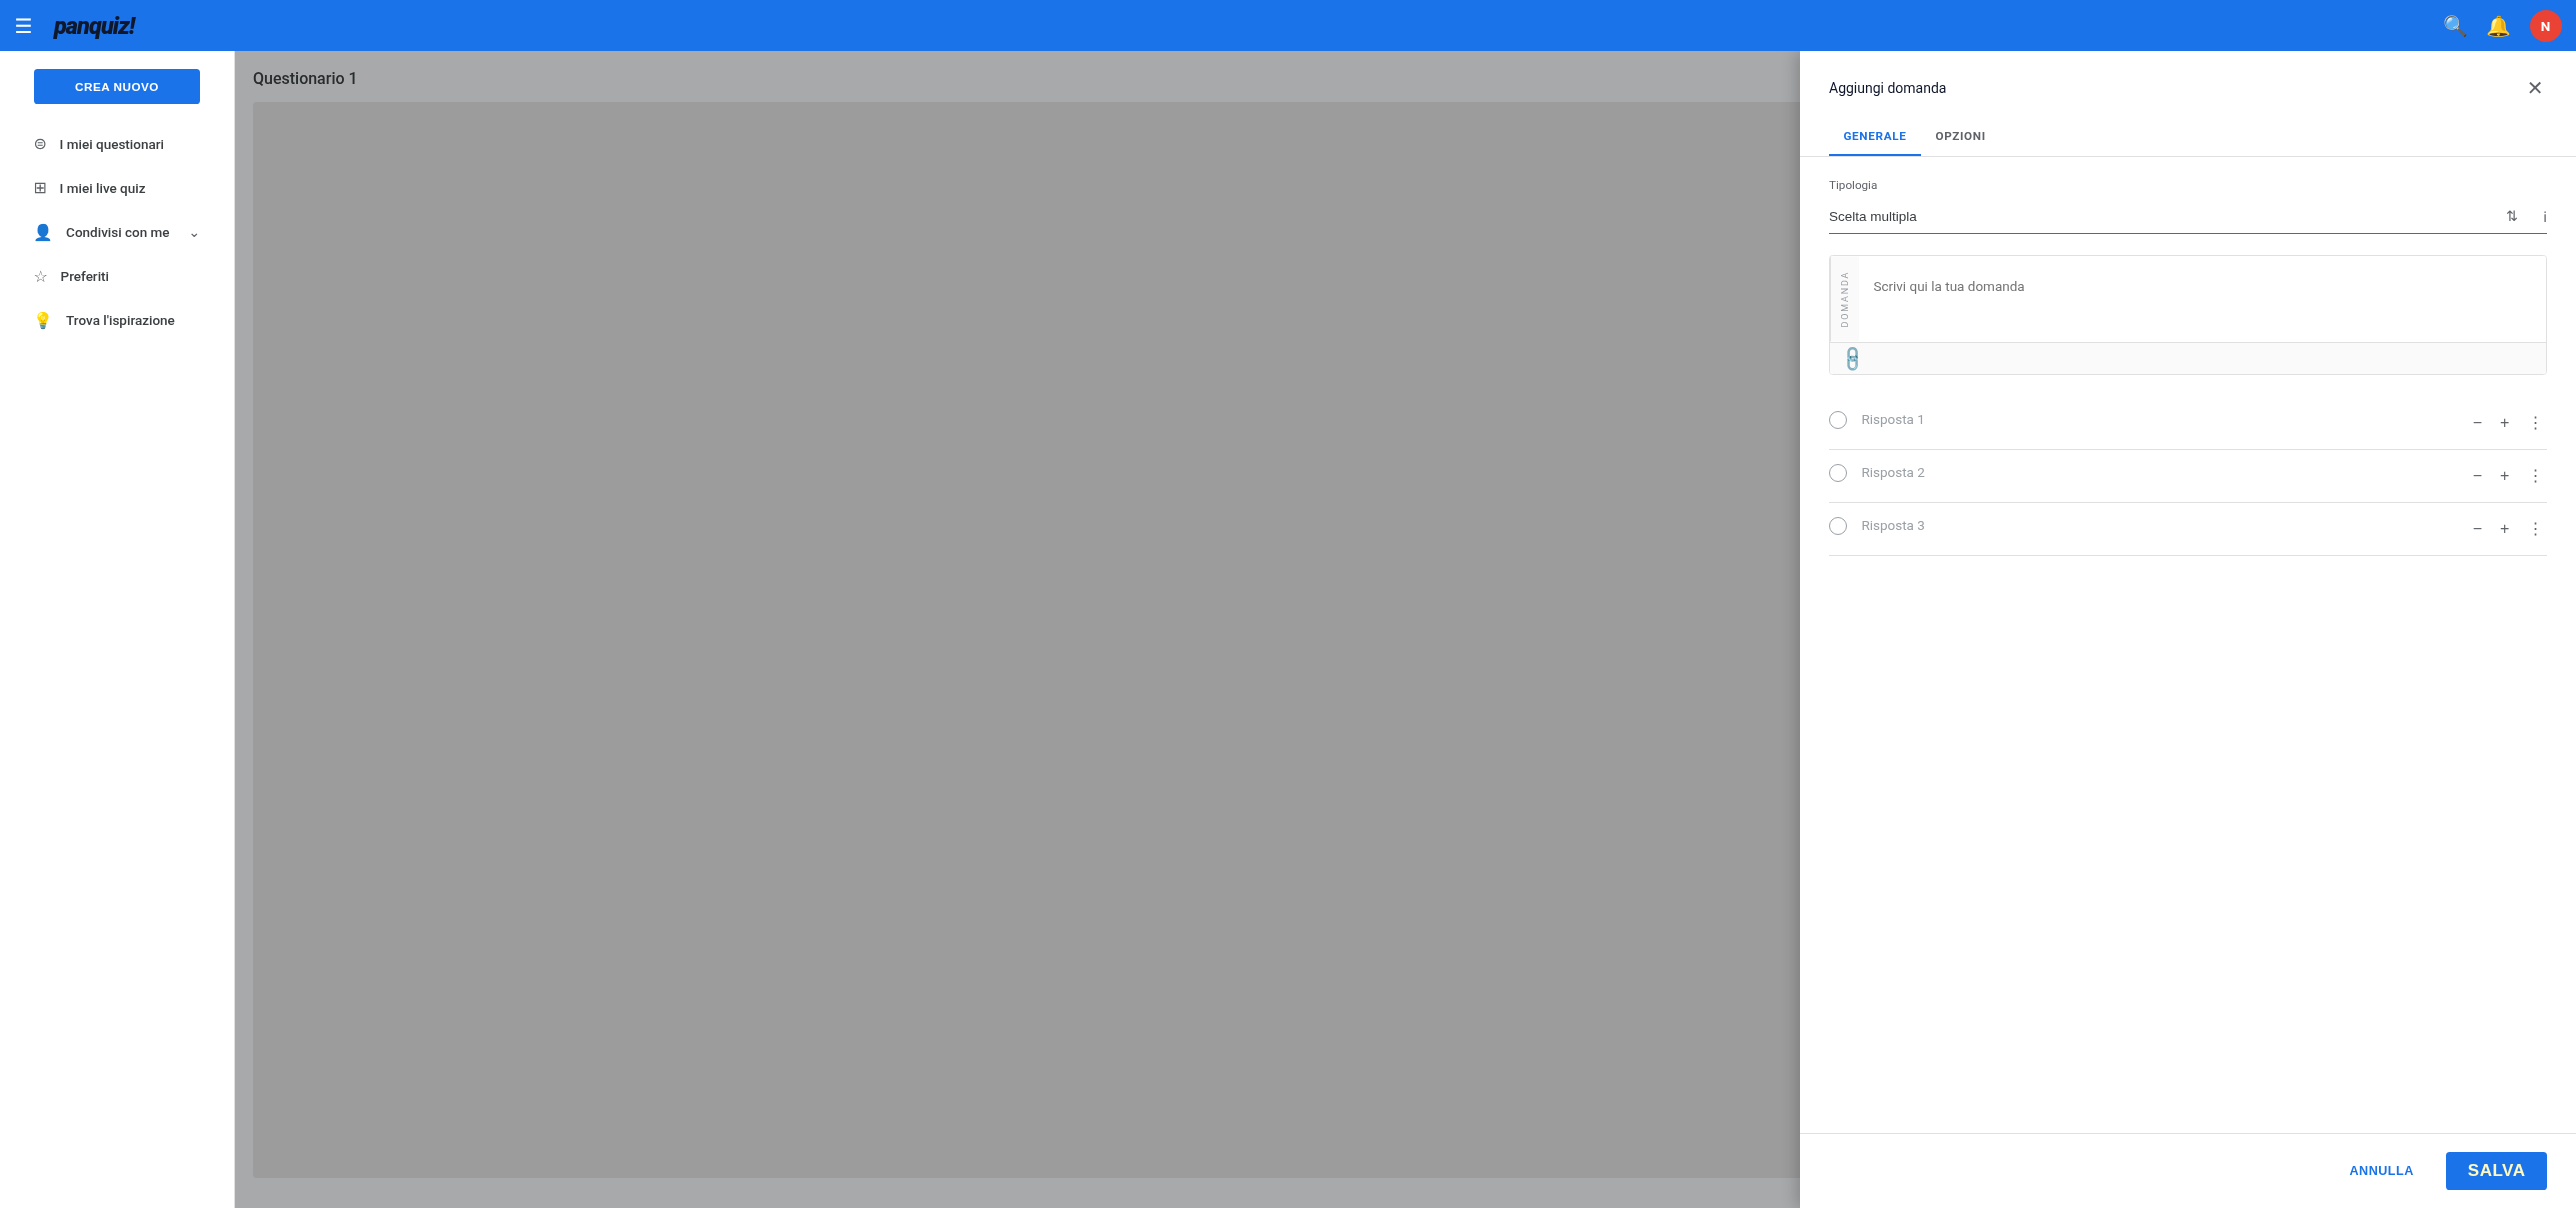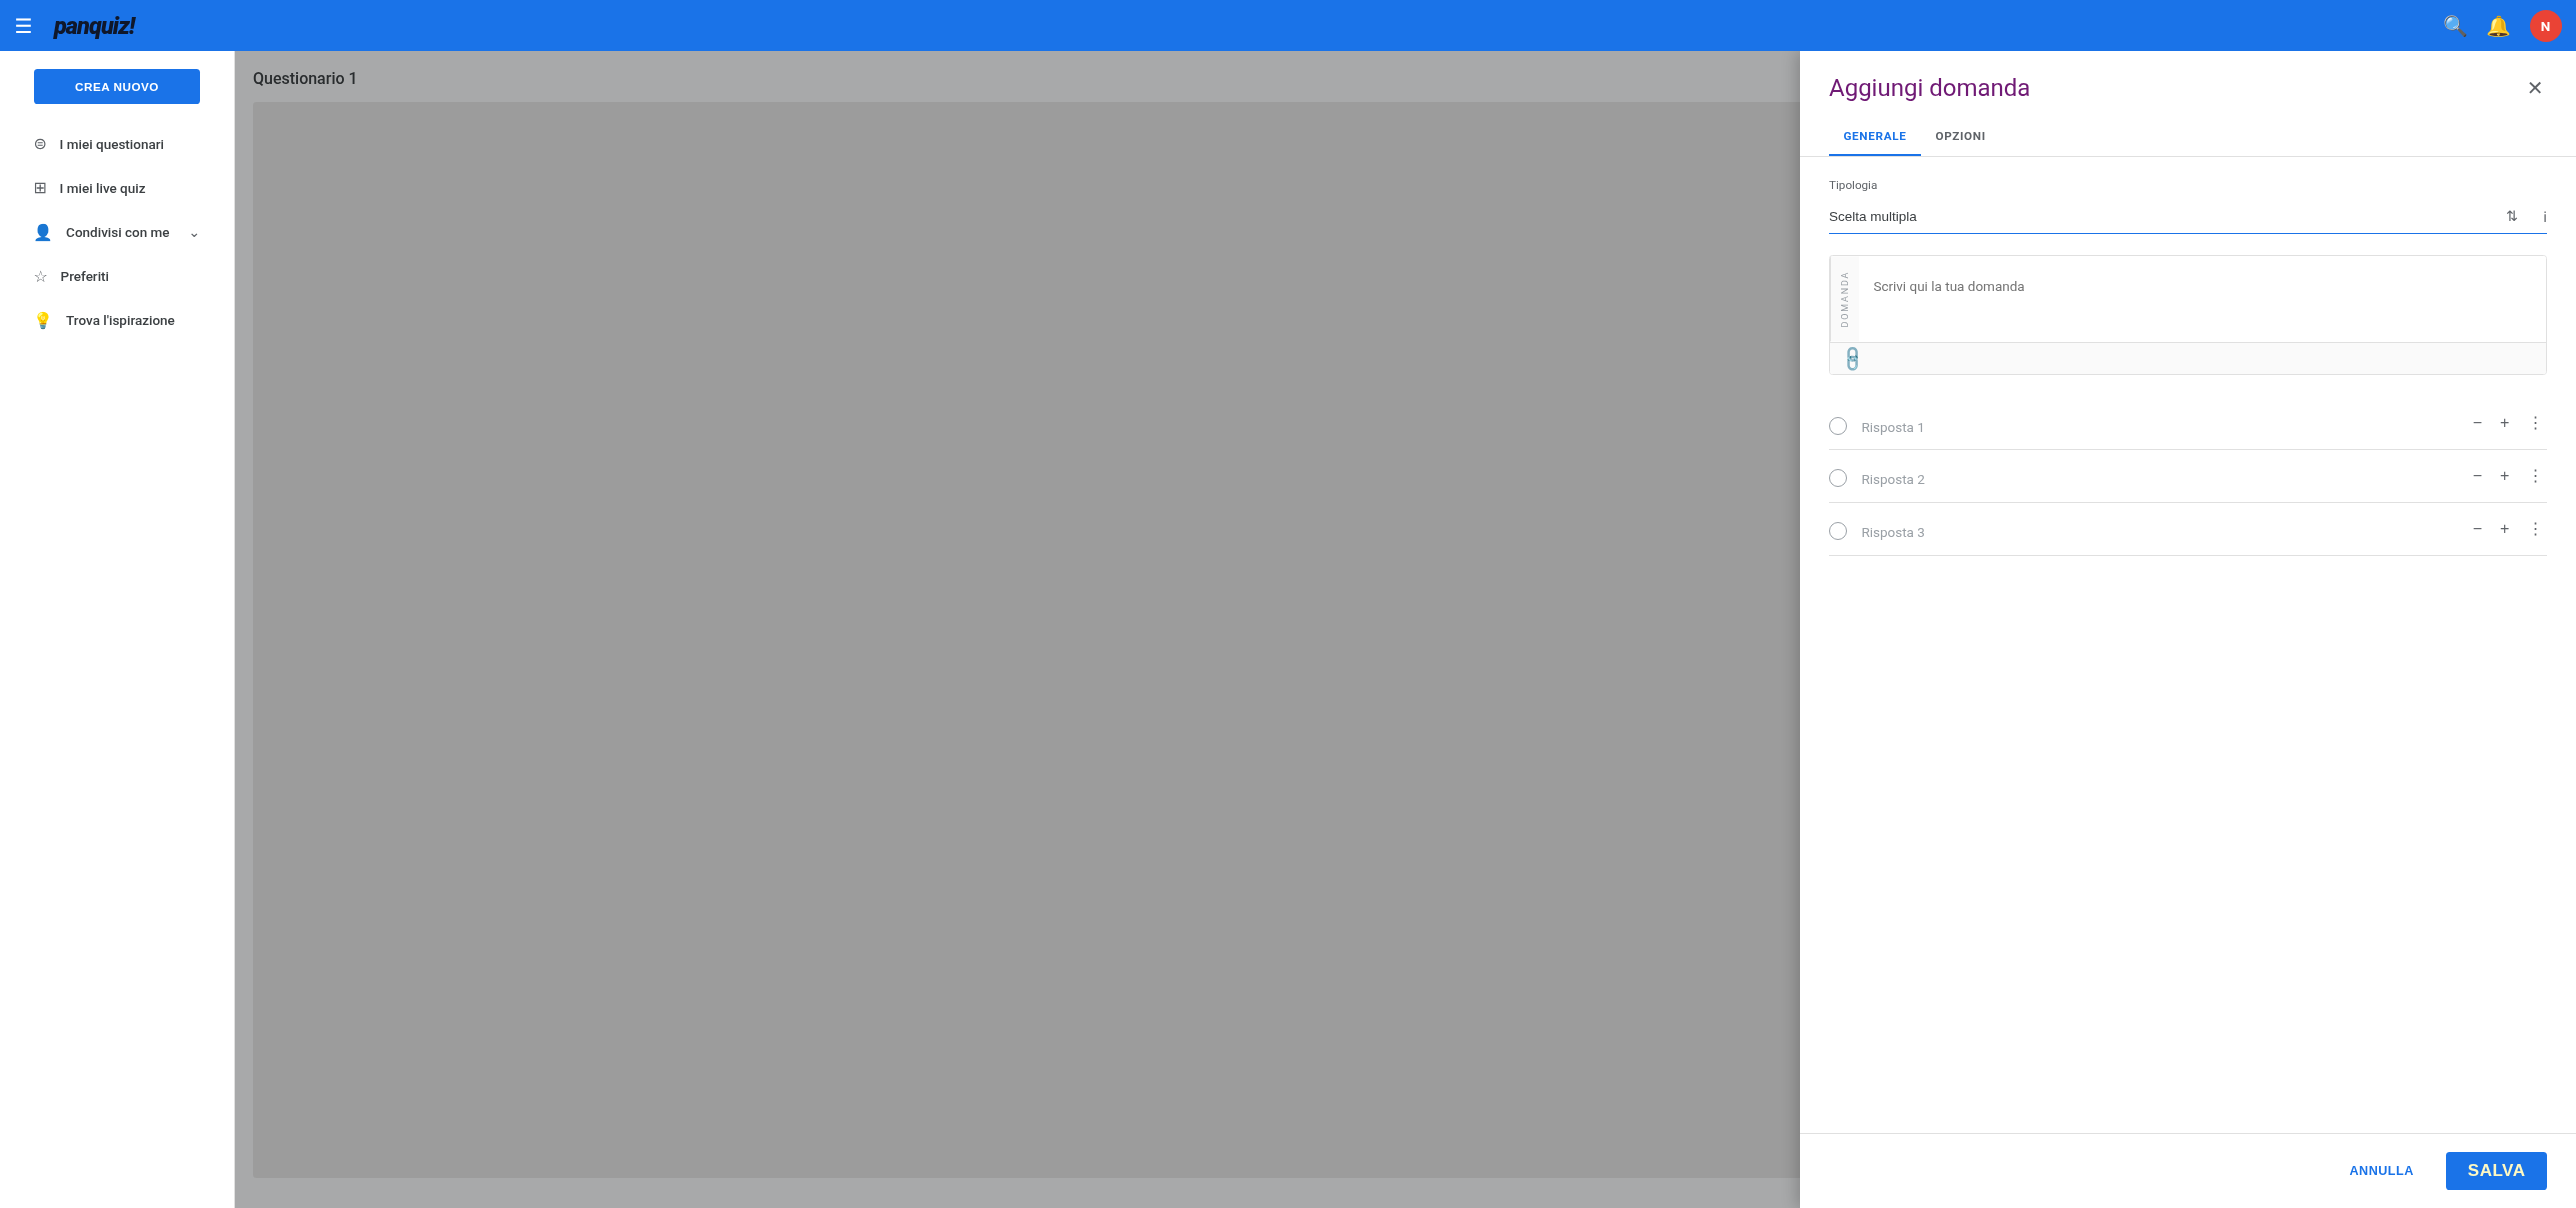--- a/index.html
+++ b/index.html
@@ -188,23 +188,23 @@
       box-shadow: -3.6px 0 14.4px rgba(0,0,0,0.2);
       overflow-y: auto;
     }
     .dialog-header {
       display: flex;
       align-items: center;
       justify-content: space-between;
       padding: 21.6px 29px 0 29px;
     }
     .dialog-title {
-      font-size: 24px;
+      font-size: 14px;
       font-weight: 400;
-      color: #701a75;
+      color: #0f172a;
     }
     .dialog-close {
       background: none;
       border: none;
       font-size: 20px;
       color: #5f6368;
       cursor: pointer;
       padding: 3.6px;
     }
     .dialog-tabs {
@@ -320,21 +320,21 @@
 
     
     .answers-section {
       margin-top: 21.6px;
       display: flex;
       flex-direction: column;
       gap: 0;
     }
     .answer-row {
       display: flex;
-      align-items: flex-end;
+      align-items: flex-start;
       gap: 14.4px;
       padding: 14.4px 0;
       border-bottom: 0.9px solid #e0e0e0;
     }
     .answer-radio {
       width: 18px; height: 18px;
       border: 1.8px solid #9aa0a6;
       border-radius: 50%;
       flex-shrink: 0;
     }

